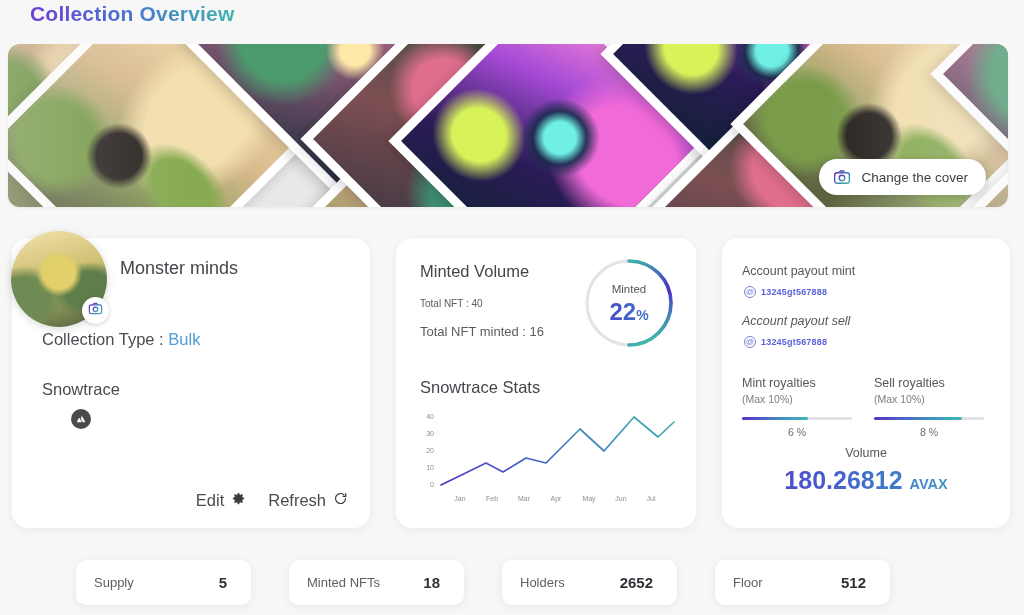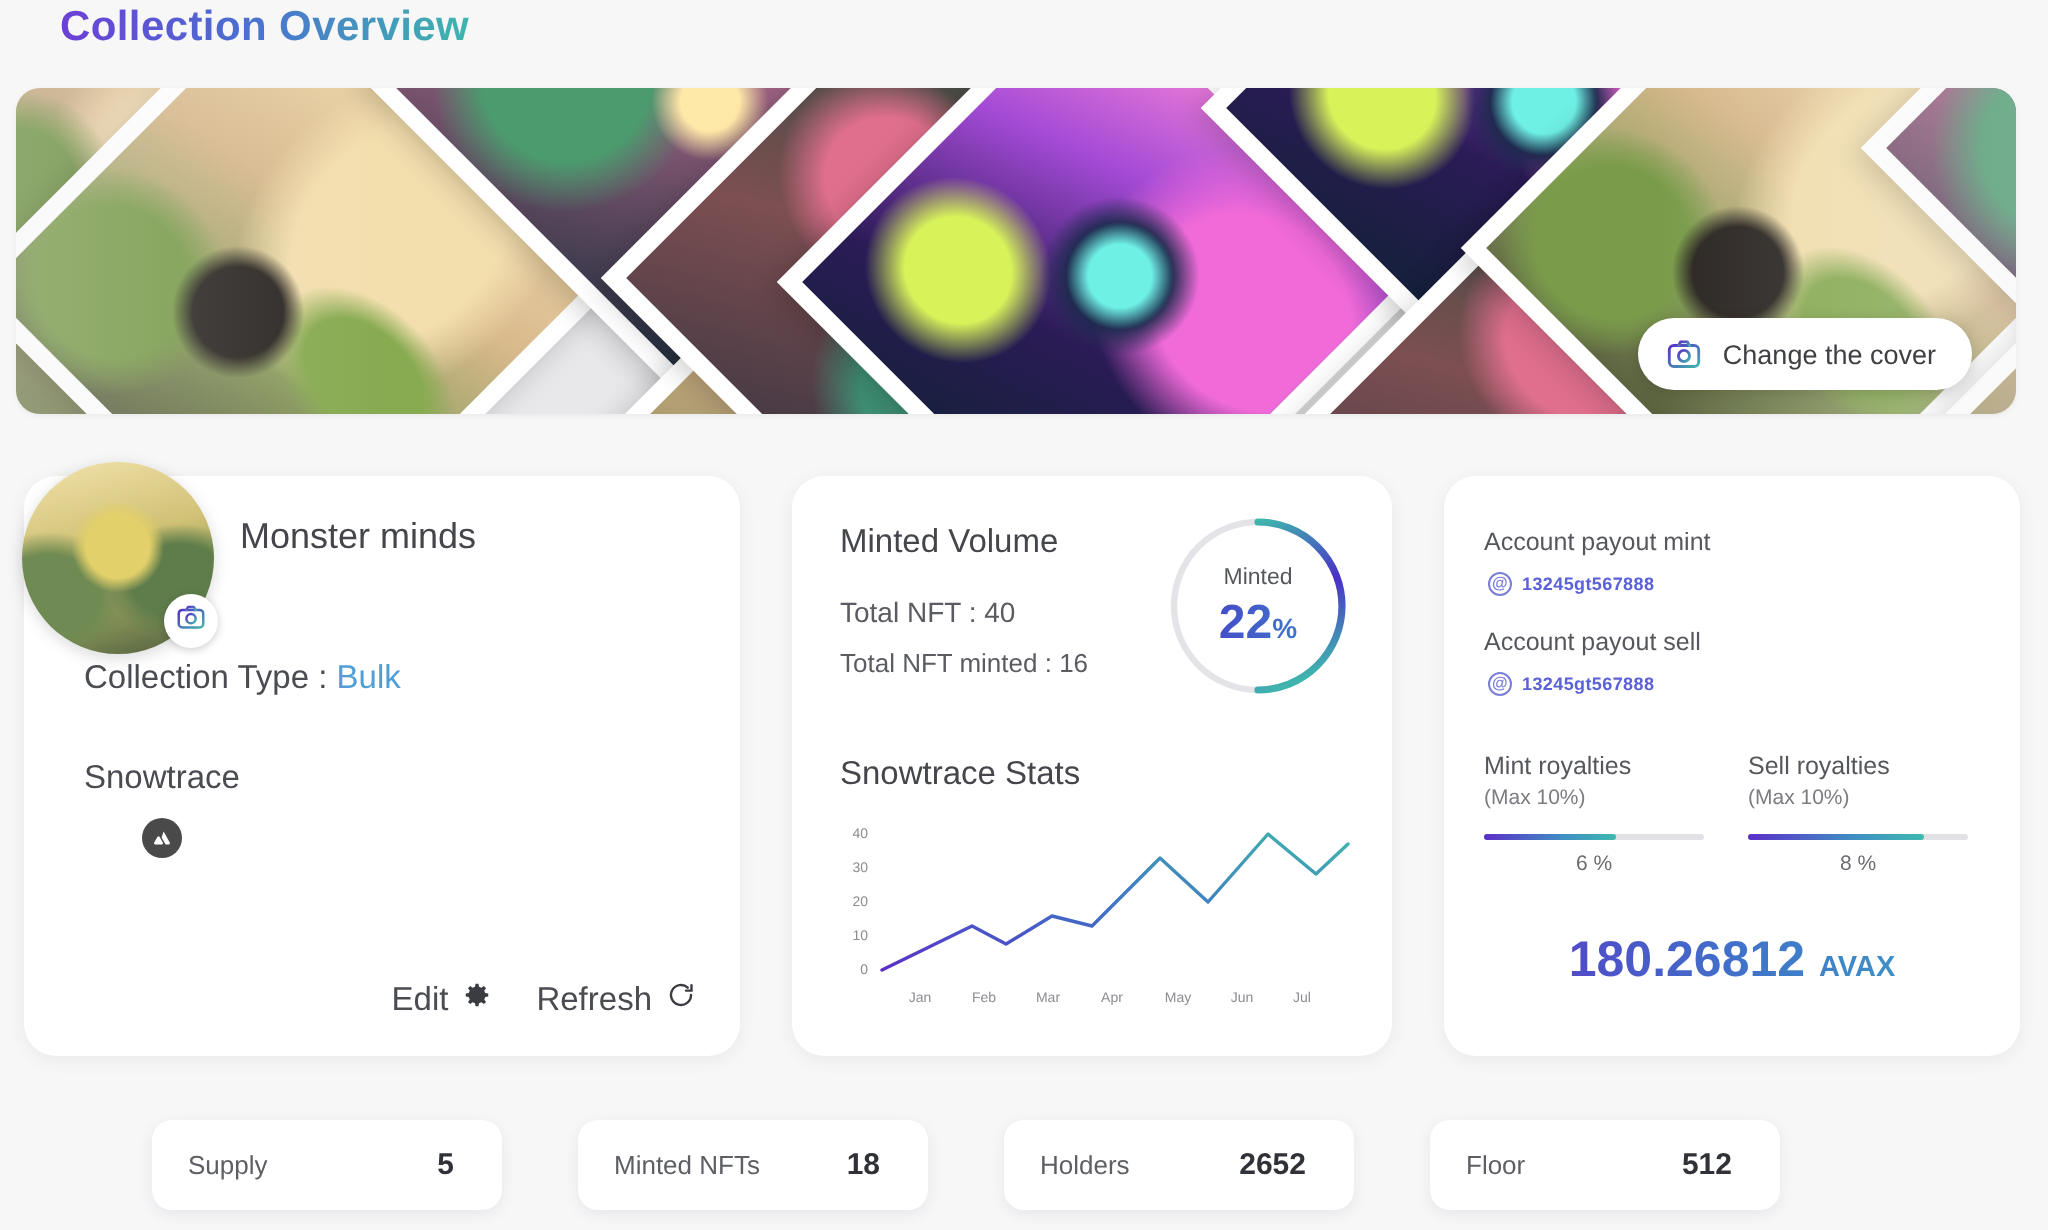--- a/index.html
+++ b/index.html
@@ -139,21 +139,21 @@
     position:absolute; right:22px; bottom:18px;
     display:flex; align-items:center; gap:22px;
   }
   .act {
     display:flex;align-items:center;gap:7px;
     font-size:16.5px;color:#4a4c51;cursor:pointer;margin-top:25px;
   }
 
   
   .mv-title { position:absolute; left:24px; top:24px; font-size:16.5px; color:#44464b; font-weight:500; }
-  .mv-line1 { position:absolute; left:24px; top:60px; font-size:14px; color:#5a5c61; }
+  .mv-line1 { position:absolute; left:24px; top:60px; font-size:10px; color:#5a5c61; }
   .mv-line2 { position:absolute; left:24px; top:86px; font-size:13px; color:#5a5c61; }
   .donut { position:absolute; right:20px; top:18px; width:94px; height:94px; }
   .donut-label { position:absolute; left:0; right:0; top:27px; text-align:center; font-size:11.5px; color:#55575c; }
   .donut-val {
     position:absolute; left:0; right:0; top:42px; text-align:center;
     font-size:24px; font-weight:700;
     background: linear-gradient(100deg,#4a2fc8 0%, #3f76c9 70%, #3f9ec9 100%);
     -webkit-background-clip:text;background-clip:text;
     -webkit-text-fill-color:transparent;color:transparent;
   }
@@ -396,21 +396,21 @@
     </div>
   </div>
 
   <div class="card" id="card-payout">
     <div class="pl" style="left:20px; top:26px;">Account payout mint</div>
     <div class="addr" style="left:22px; top:48px;">
       <span class="at">@</span>
       <span>13245gt567888</span>
     </div>
 
-    <div class="pl" style="left:20px; top:76px;">Account payout sell</div>
+    <div class="pl" style="left:20px; top:76px;font-style:italic;">Account payout sell</div>
     <div class="addr" style="left:22px; top:98px;">
       <span class="at">@</span>
       <span>13245gt567888</span>
     </div>
 
     <div class="roy" style="left:20px;">
       <div class="t">Mint royalties</div>
       <div class="m">(Max 10%)</div>
       <div class="bar">
           <i style="width:60%"></i>
@@ -420,20 +420,21 @@
 
     <div class="roy" style="left:152px;">
       <div class="t">Sell royalties</div>
       <div class="m">(Max 10%)</div>
       <div class="bar">
           <i style="width:80%"></i>
         </div>
       <div class="p">8 %</div>
     </div>
 
+    <div class="vol-label">Volume</div>
     <div class="vol-val">
       <em style="font-style:normal">180.26812</em>
       <span>AVAX</span>
     </div>
   </div>
 
   <div class="pill" id="pill-0">
     <span class="k">Supply</span>
     <span class="v">5</span>
   </div>

